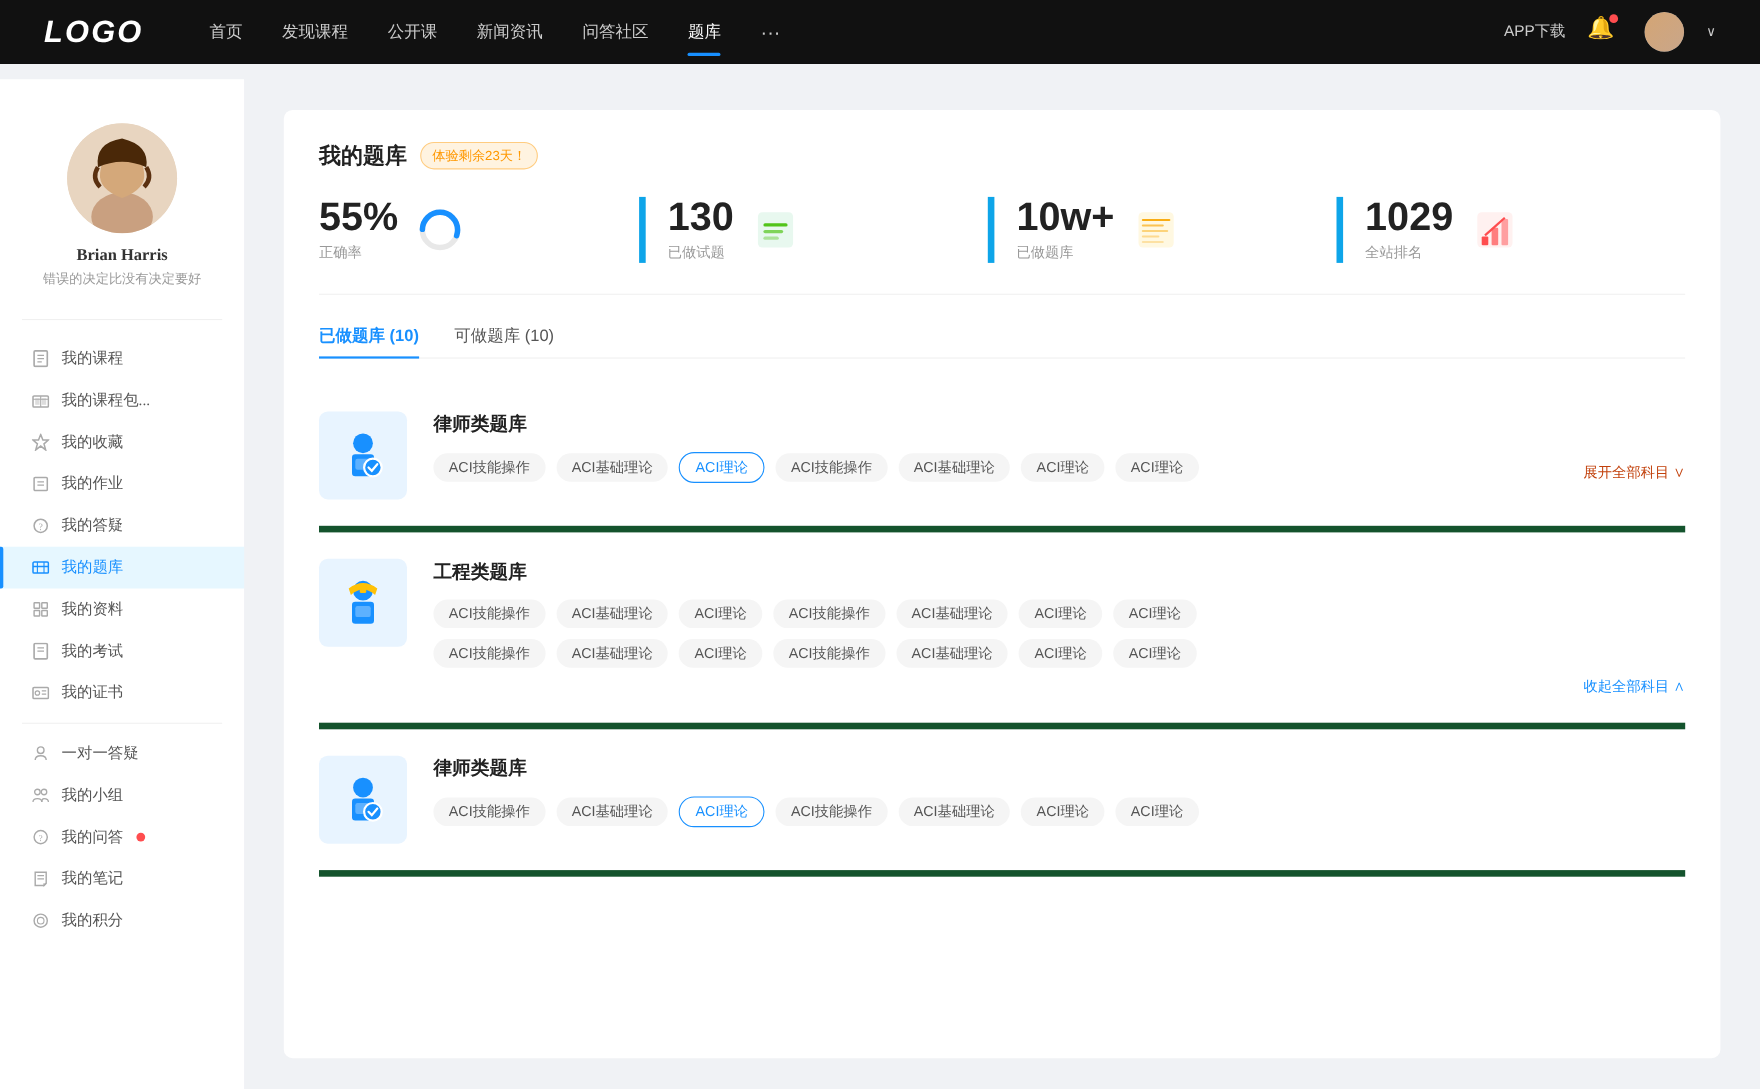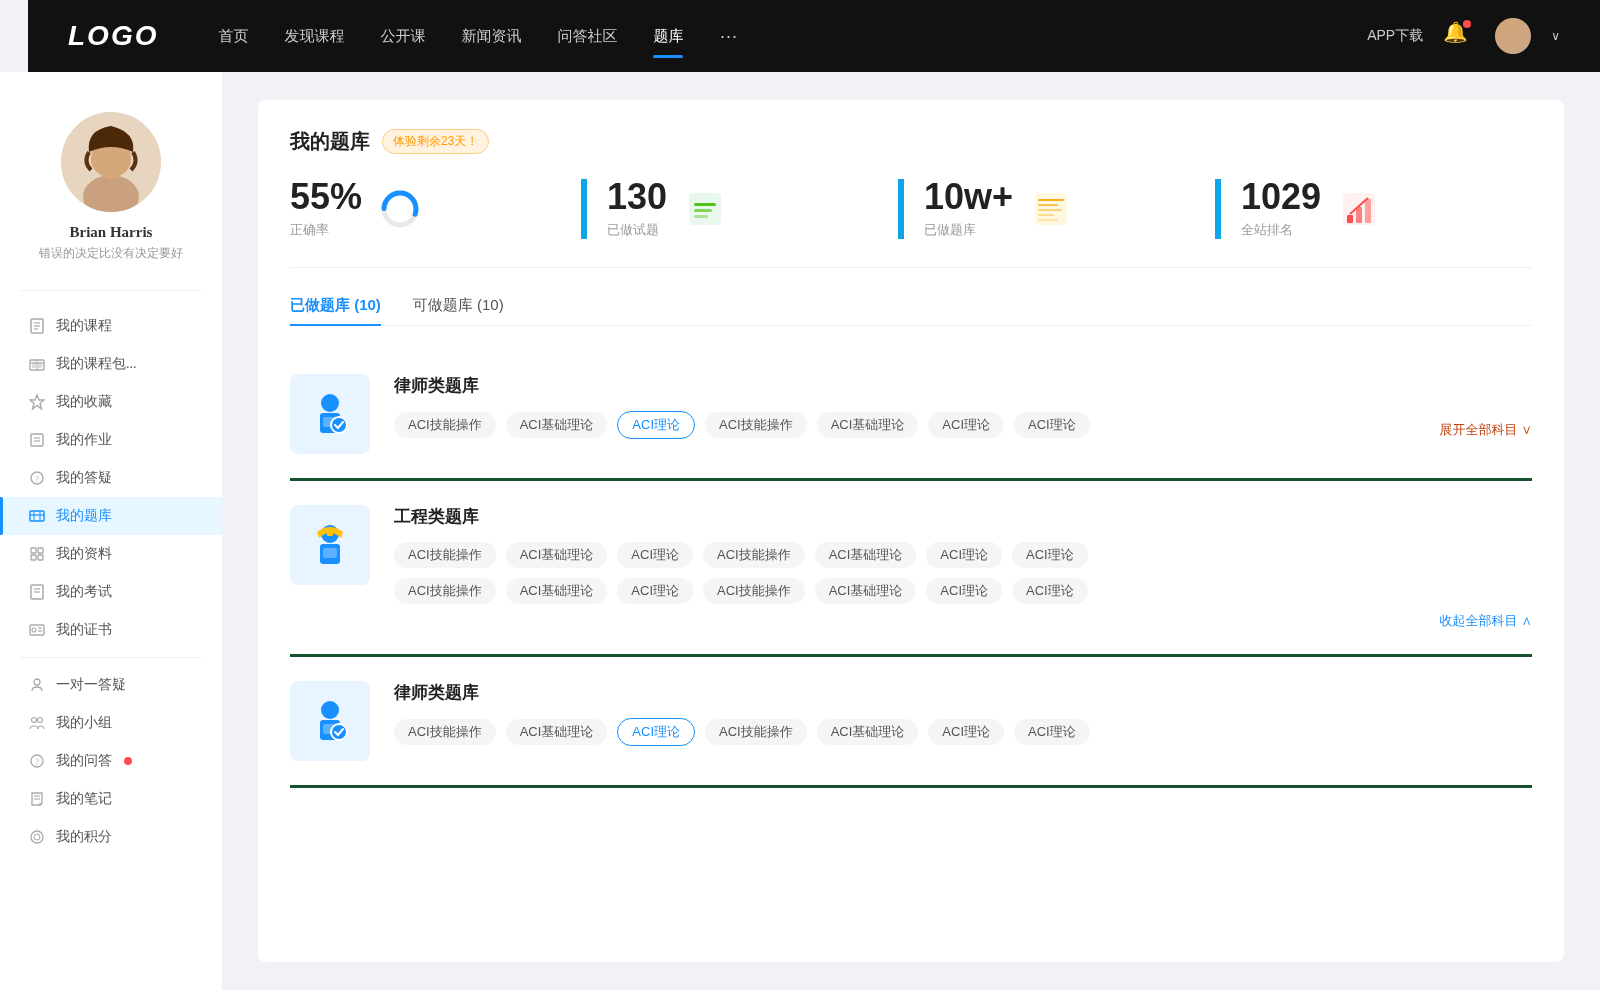--- a/index.html
+++ b/index.html
@@ -1,28 +1,27 @@
 <!DOCTYPE html>
 <html><head>
   <meta charset="utf-8">
   <style>
     * { margin: 0; padding: 0; box-sizing: border-box; }
     body { font-family: -apple-system, BlinkMacSystemFont, 'PingFang SC', 'Microsoft YaHei', sans-serif; background: #f0f2f5; width: 1600px; min-height: 990px; overflow-x: hidden; }
 
     
     .navbar {
       background: #111;
-      height: 72px;
+      height: 58px;
       display: flex;
       align-items: center;
       padding: 0 40px;
       position: fixed;
       top: 0; left: 0; right: 0;
       z-index: 100;
-      margin-left: 28px;
     }
     .navbar-logo {
       color: #fff;
       font-size: 28px;
       font-weight: 900;
       letter-spacing: 2px;
       margin-right: 60px;
       font-style: italic;
     }
     .navbar-nav {
@@ -280,21 +279,21 @@
     
     .bank-list {
       display: flex;
       flex-direction: column;
       gap: 0;
     }
     .bank-item {
       display: flex;
       align-items: flex-start;
       padding: 24px 0;
-      border-bottom: 3px solid #14532d;
+      border-bottom: 6px solid #14532d;
     }
     .bank-icon-wrapper {
       width: 80px; height: 80px;
       background: #e8f4ff;
       border-radius: 8px;
       display: flex;
       align-items: center;
       justify-content: center;
       margin-right: 24px;
       flex-shrink: 0;

